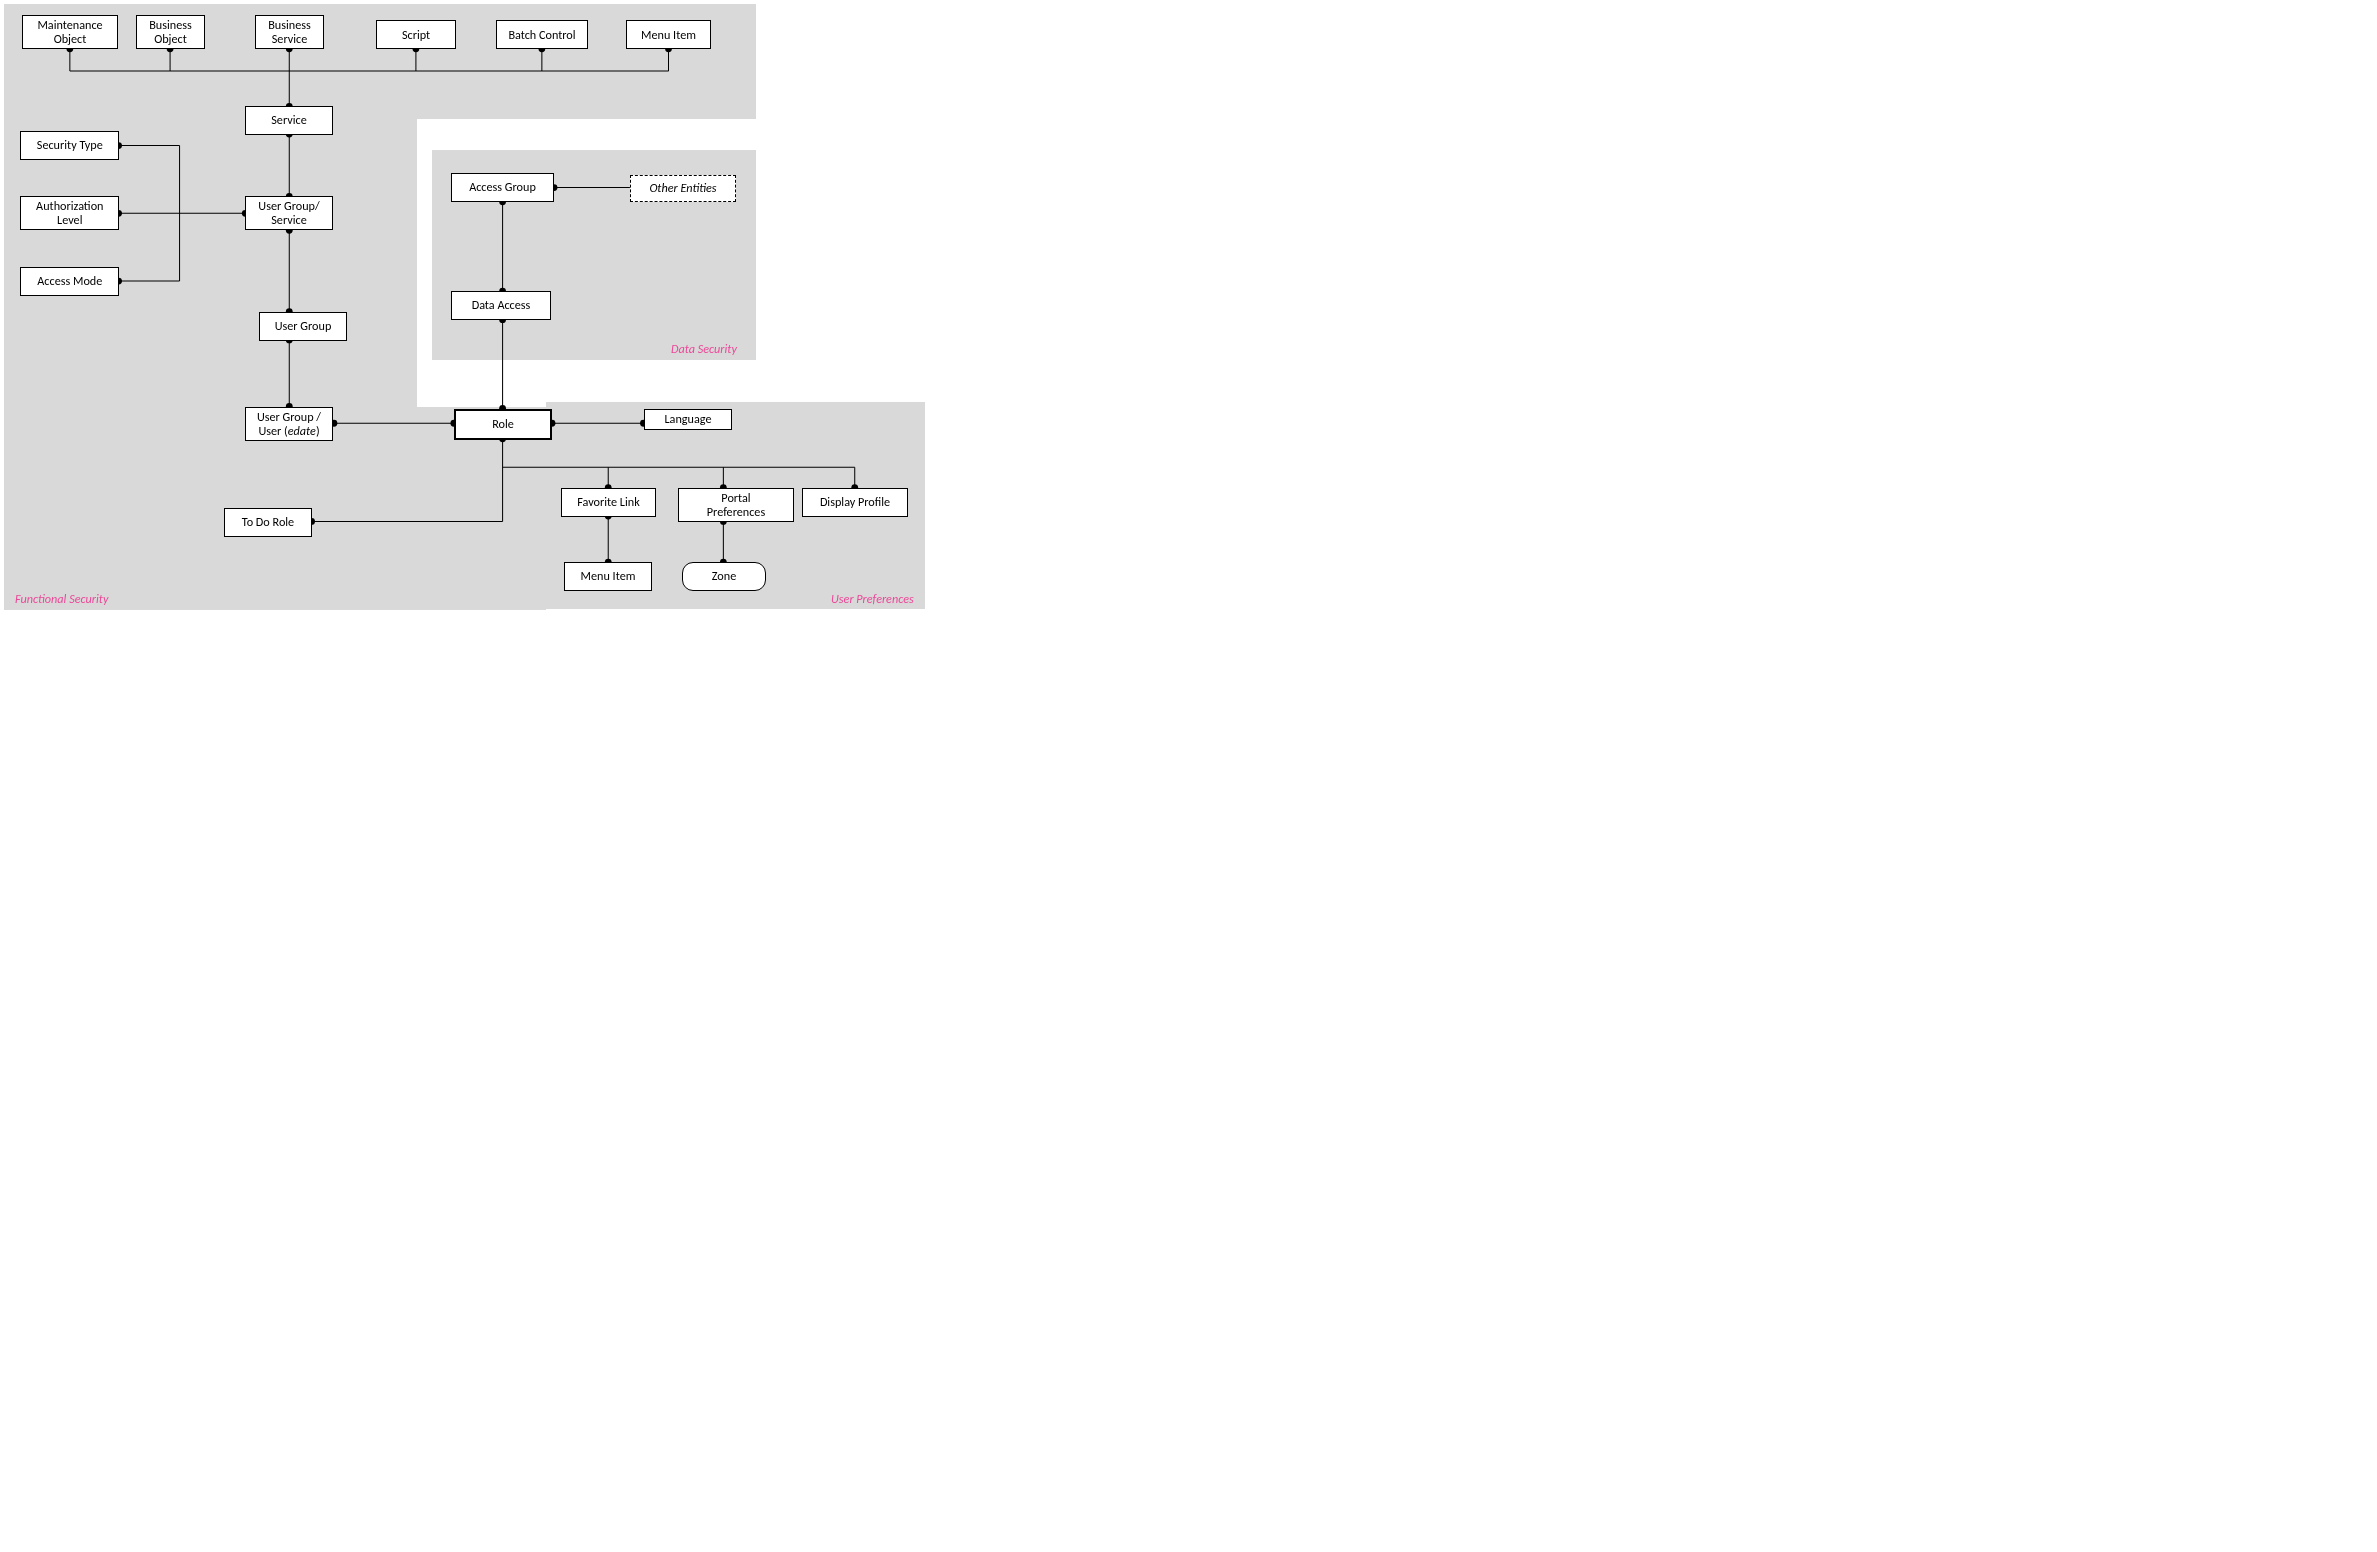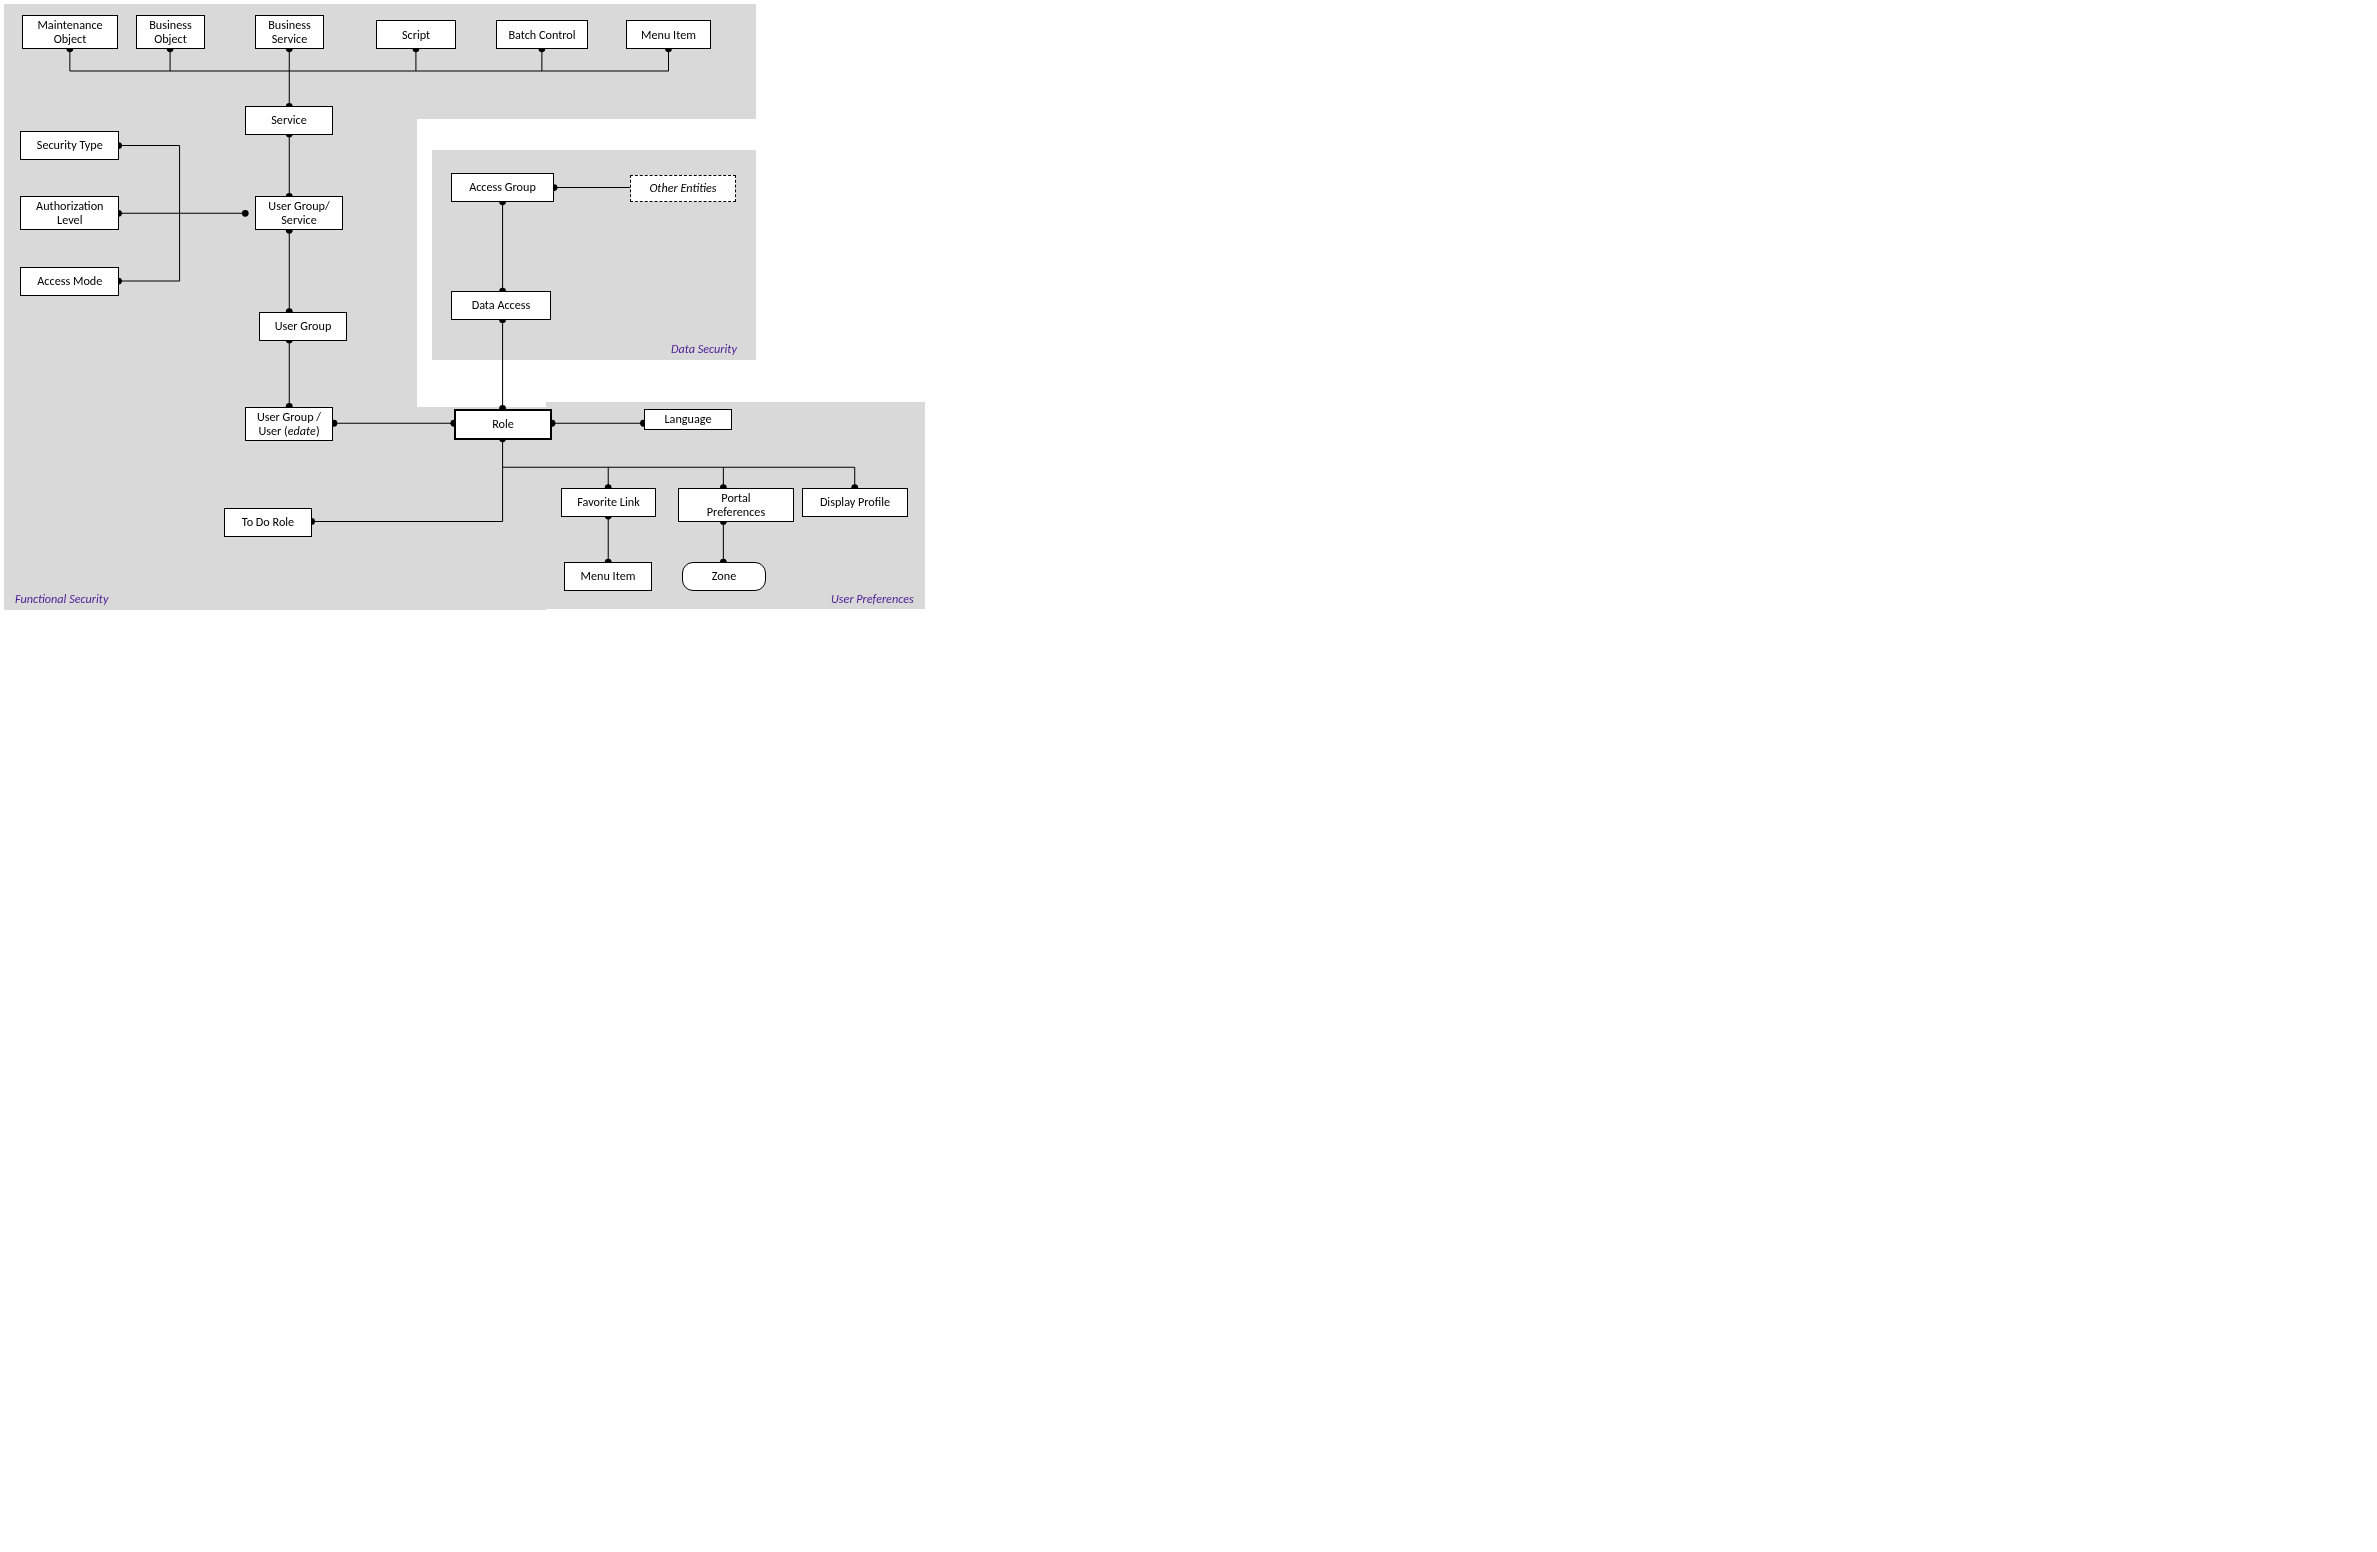--- a/index.html
+++ b/index.html
@@ -15,21 +15,21 @@
     background: #ffffff;
   }
   .region {
     position: absolute;
     background: #d9d9d9;
   }
   .region-label {
     position: absolute;
     font-style: italic;
     font-size: 12.2px;
-    color: #4c1d95;
+    color: #ec4899;
   }
   .entity {
     position: absolute;
     background: #ffffff;
     border: 1px solid #000;
     box-sizing: border-box;
     display: flex;
     align-items: center;
     justify-content: center;
     text-align: center;
@@ -201,21 +201,21 @@
     <span class="label">Security Type</span>
   </div>
   <div class="entity" style="left:20.3px; top:196px; width:99px; height:34px;">
     <span class="label">Authorization
 Level</span>
   </div>
   <div class="entity" style="left:20.3px; top:267px; width:99px; height:28.5px;">
     <span class="label">Access Mode</span>
   </div>
 
-  <div class="entity" style="left:255px; top:196px; width:88px; height:34px;">
+  <div class="entity" style="left:245px; top:196px; width:88px; height:34px;">
     <span class="label">User Group/
 Service</span>
   </div>
 
   <div class="entity" style="left:259px; top:312px; width:88px; height:28.5px;">
     <span class="label">User Group</span>
   </div>
 
   <div class="entity" style="left:245px; top:407px; width:88px; height:34px;">
     <span class="label"><span>User Group /

